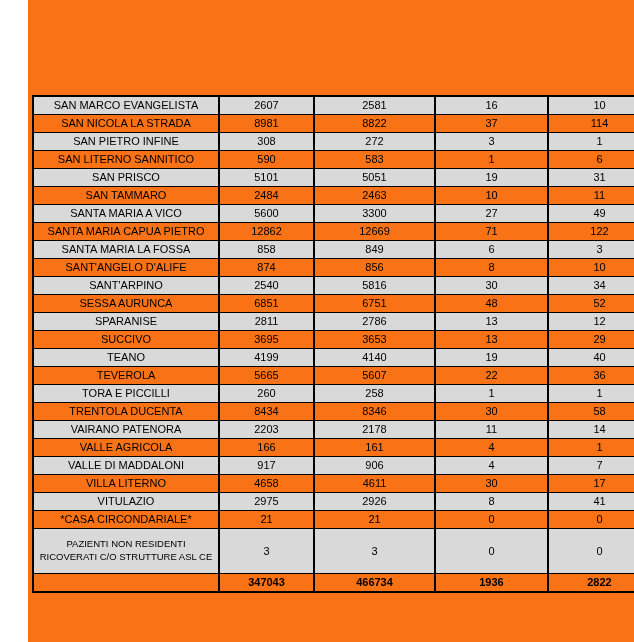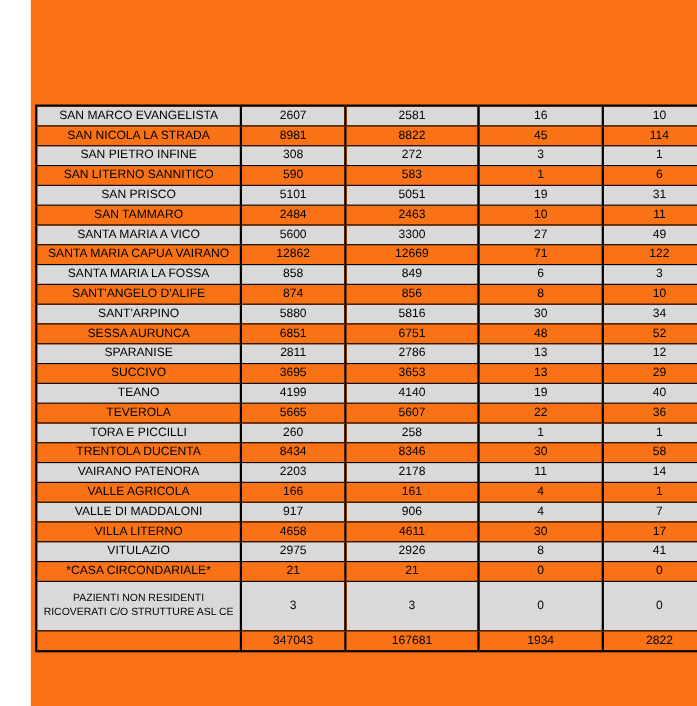--- a/index.html
+++ b/index.html
@@ -50,21 +50,21 @@
   tr.row-multiline td {
     height: 44px;
   }
   tr.row-multiline td:first-child {
     white-space: normal;
     font-size: 9.5px;
     line-height: 1.35;
     padding: 0 4px;
   }
   tfoot td {
-    font-weight: normal;
+    font-weight: bold;
     height: 20px;
   }
 </style>
 </head>
 <body>
 
 <div class="page">
   <table class="data-table">
     <colgroup>
       <col style="width:186px">
@@ -78,21 +78,21 @@
           <td>SAN MARCO EVANGELISTA</td>
           <td>2607</td>
           <td>2581</td>
           <td>16</td>
           <td>10</td>
         </tr>
         <tr>
           <td>SAN NICOLA LA STRADA</td>
           <td>8981</td>
           <td>8822</td>
-          <td>45</td>
+          <td>37</td>
           <td>114</td>
         </tr>
         <tr>
           <td>SAN PIETRO INFINE</td>
           <td>308</td>
           <td>272</td>
           <td>3</td>
           <td>1</td>
         </tr>
         <tr>
@@ -117,21 +117,21 @@
           <td>11</td>
         </tr>
         <tr>
           <td>SANTA MARIA A VICO</td>
           <td>5600</td>
           <td>3300</td>
           <td>27</td>
           <td>49</td>
         </tr>
         <tr>
-          <td>SANTA MARIA CAPUA VAIRANO</td>
+          <td>SANTA MARIA CAPUA PIETRO</td>
           <td>12862</td>
           <td>12669</td>
           <td>71</td>
           <td>122</td>
         </tr>
         <tr>
           <td>SANTA MARIA LA FOSSA</td>
           <td>858</td>
           <td>849</td>
           <td>6</td>
@@ -139,21 +139,21 @@
         </tr>
         <tr>
           <td>SANT'ANGELO D'ALIFE</td>
           <td>874</td>
           <td>856</td>
           <td>8</td>
           <td>10</td>
         </tr>
         <tr>
           <td>SANT'ARPINO</td>
-          <td>5880</td>
+          <td>2540</td>
           <td>5816</td>
           <td>30</td>
           <td>34</td>
         </tr>
         <tr>
           <td>SESSA AURUNCA</td>
           <td>6851</td>
           <td>6751</td>
           <td>48</td>
           <td>52</td>
@@ -247,19 +247,19 @@
           <td>3</td>
           <td>3</td>
           <td>0</td>
           <td>0</td>
         </tr>
       </tbody>
     <tfoot>
       <tr>
         <td></td>
         <td>347043</td>
-        <td>167681</td>
-        <td>1934</td>
+        <td>466734</td>
+        <td>1936</td>
         <td>2822</td>
       </tr>
     </tfoot>
   </table>
 </div>
 
 </body></html>

